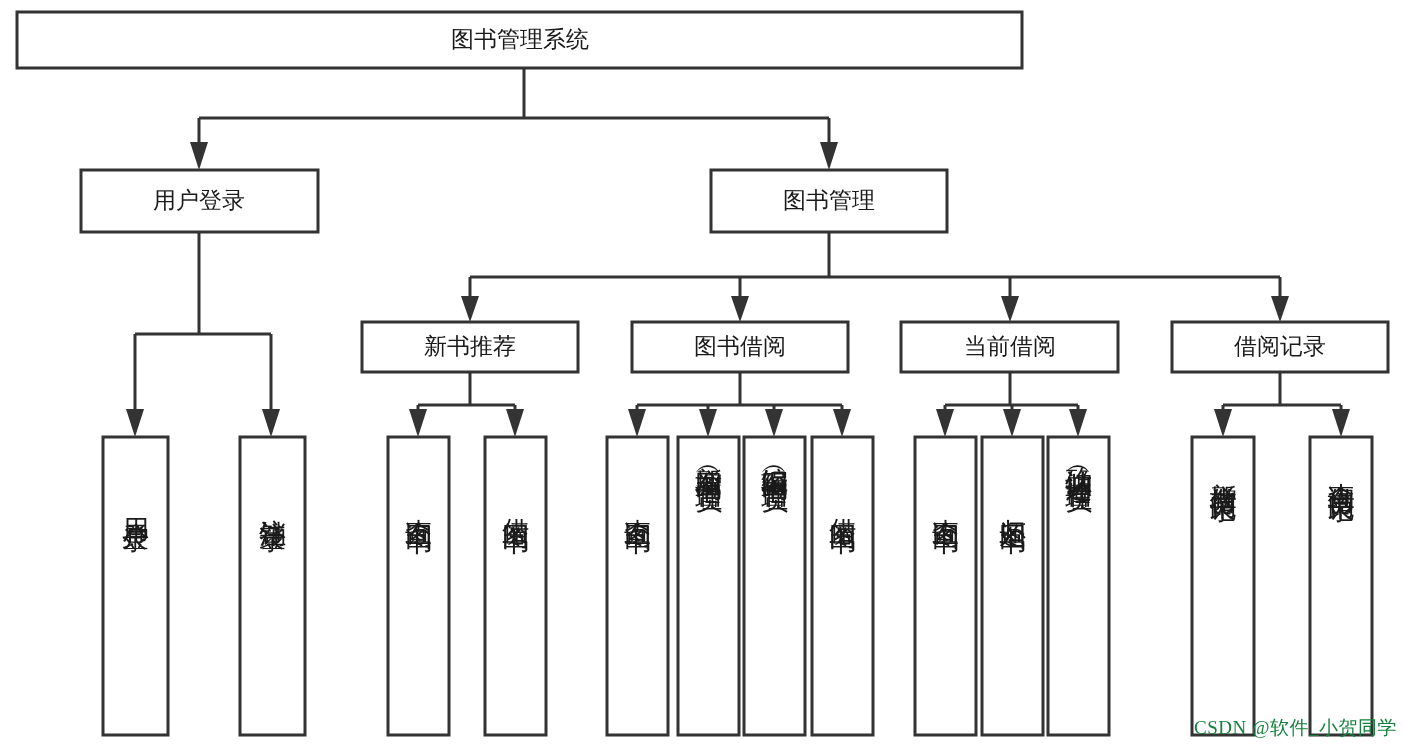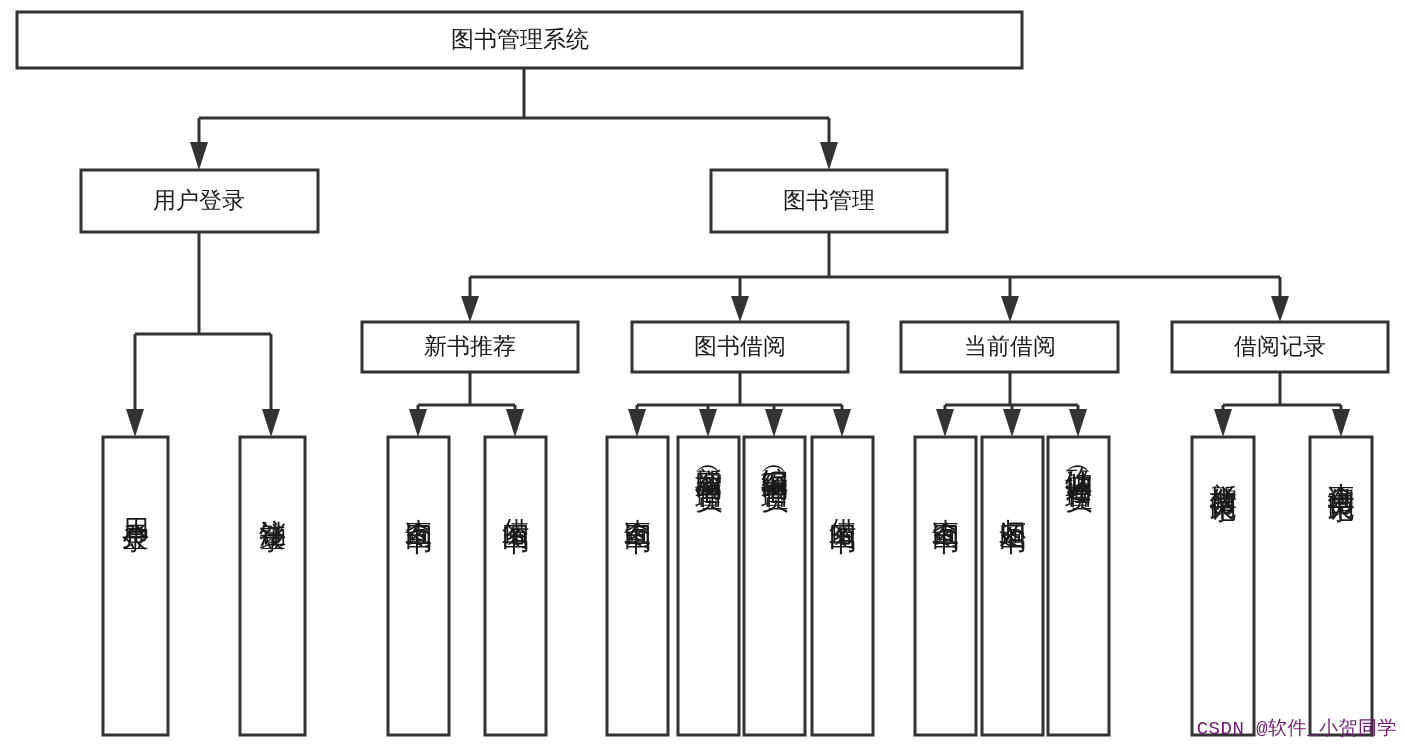--- a/index.html
+++ b/index.html
@@ -63,23 +63,23 @@
     font-size: 27px;
     line-height: 1.05;
     letter-spacing: 3px;
     color: #1a1a1a;
     white-space: nowrap;
   }
   #watermark {
     position: absolute;
     right: 8px;
     bottom: 6px;
-    font-family: Liberation Mono, monospace;
+    font-family: Liberation Serif, serif;
     font-size: 19px;
-    color: #701a75;
+    color: #15803d;
     letter-spacing: 0.5px;
     white-space: nowrap;
   }
 </style>
 </head>
 <body>
 
 <div id="diagram-root">
 
   <svg id="flow-svg" viewBox="0 0 1405 747">

